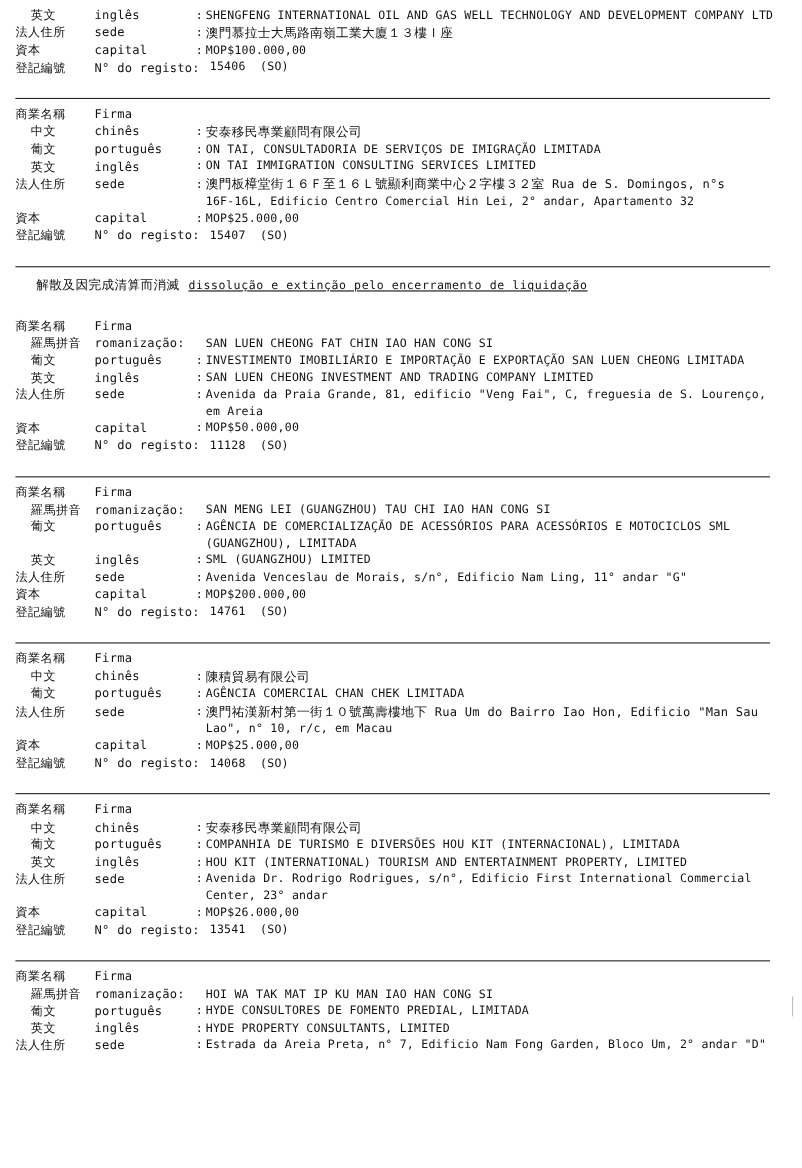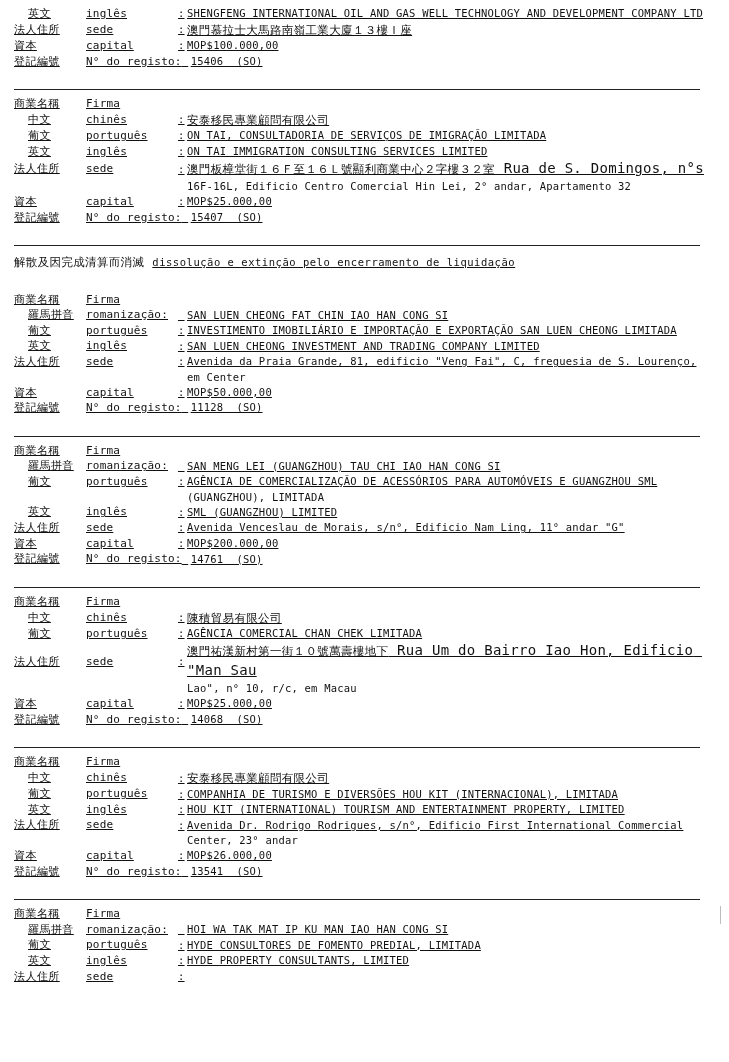--- a/index.html
+++ b/index.html
@@ -26,26 +26,25 @@
     border-top: 1px solid #222;
     margin: 0;
     width: 686px;
     margin-left: 14px;
   }
   .block {
     padding: 6px 14px 4px 14px;
   }
   .row {
     display: flex;
-    align-items: center;
+    align-items: flex-end;
     line-height: 1.42;
     font-size: 10.5px;
     letter-spacing: 0.02em;
     white-space: pre;
-    text-decoration: underline;
   }
   .row .lbl-cn {
     flex: 0 0 72px;
     font-family: "DejaVu Sans", sans-serif;
     font-size: 11px;
     letter-spacing: 0.04em;
   }
   .row .lbl-cn.ind1 { padding-left: 14px; flex-basis: 58px; }
   .row .lbl-pt {
     flex: 0 0 92px;
@@ -61,21 +60,21 @@
     white-space: pre-wrap;
     word-break: break-word;
   }
   .row .val.cjk {
     font-family: "DejaVu Sans", sans-serif;
     font-size: 11.5px;
     letter-spacing: 0.03em;
   }
   .row .val .mixed-latin {
     font-family: "DejaVu Sans Mono", monospace;
-    font-size: 14px;
+    font-size: 11px;
     letter-spacing: 0.02em;
   }
   .row.firma .lbl-cn { font-size: 11px; }
   .row.firma .lbl-pt { font-family: "DejaVu Sans Mono", monospace; }
   .cont {
     padding-left: 173px;
     line-height: 1.42;
     font-size: 10.5px;
     white-space: pre-wrap;
     letter-spacing: 0.02em;
@@ -85,20 +84,21 @@
     font-size: 10.5px;
     line-height: 1.5;
     display: flex;
     align-items: baseline;
   }
   .section-head .cn {
     font-family: "DejaVu Sans", sans-serif;
     font-size: 11.5px;
     letter-spacing: 0.03em;
     margin-right: 8px;
+    margin-left: 19px;
   }
   .section-head .pt {
     font-family: "DejaVu Sans Mono", monospace;
     font-size: 10.5px;
     letter-spacing: 0.05em;
     text-decoration: underline;
   }
   .spacer-sm { height: 10px; }
   .spacer-md { height: 16px; }
   .mark {
@@ -220,21 +220,21 @@
       <span class="lbl-pt">inglês</span>
       <span class="colon">:</span>
       <span class="val">SAN LUEN CHEONG INVESTMENT AND TRADING COMPANY LIMITED</span>
     </div>
     <div class="row">
       <span class="lbl-cn">法人住所</span>
       <span class="lbl-pt">sede</span>
       <span class="colon">:</span>
       <span class="val">Avenida da Praia Grande, 81, edificio "Veng Fai", C, freguesia de S. Lourenço,</span>
     </div>
-    <div class="cont">em Center</div>
+    <div class="cont">em Areia</div>
     <div class="row">
       <span class="lbl-cn">資本</span>
       <span class="lbl-pt">capital</span>
       <span class="colon">:</span>
       <span class="val">MOP$50.000,00</span>
     </div>
     <div class="row">
       <span class="lbl-cn">登記編號</span>
       <span class="lbl-pt">N° do registo:</span>
       <span class="colon"> </span>
@@ -253,21 +253,21 @@
     <div class="row">
       <span class="lbl-cn ind1">羅馬拼音</span>
       <span class="lbl-pt">romanização:</span>
       <span class="colon"> </span>
       <span class="val">SAN MENG LEI (GUANGZHOU) TAU CHI IAO HAN CONG SI</span>
     </div>
     <div class="row">
       <span class="lbl-cn ind1">葡文</span>
       <span class="lbl-pt">português</span>
       <span class="colon">:</span>
-      <span class="val">AGÊNCIA DE COMERCIALIZAÇÃO DE ACESSÓRIOS PARA AUTOMÓVEIS E GUANGZHOU SML</span>
+      <span class="val">AGÊNCIA DE COMERCIALIZAÇÃO DE ACESSÓRIOS PARA ACESSÓRIOS E MOTOCICLOS SML</span>
     </div>
     <div class="cont">(GUANGZHOU), LIMITADA</div>
     <div class="row">
       <span class="lbl-cn ind1">英文</span>
       <span class="lbl-pt">inglês</span>
       <span class="colon">:</span>
       <span class="val">SML (GUANGZHOU) LIMITED</span>
     </div>
     <div class="row">
       <span class="lbl-cn">法人住所</span>
@@ -400,18 +400,19 @@
     <div class="row">
       <span class="lbl-cn ind1">英文</span>
       <span class="lbl-pt">inglês</span>
       <span class="colon">:</span>
       <span class="val">HYDE PROPERTY CONSULTANTS, LIMITED</span>
     </div>
     <div class="row">
       <span class="lbl-cn">法人住所</span>
       <span class="lbl-pt">sede</span>
       <span class="colon">:</span>
+      <span class="val">Estrada da Areia Preta, n° 7, Edificio Nam Fong Garden, Bloco Um, 2° andar "D"</span>
     </div>
   </div>
 
   <div class="mark" style="top: 906px;"></div>
 
 </div>
 
 </body></html>

